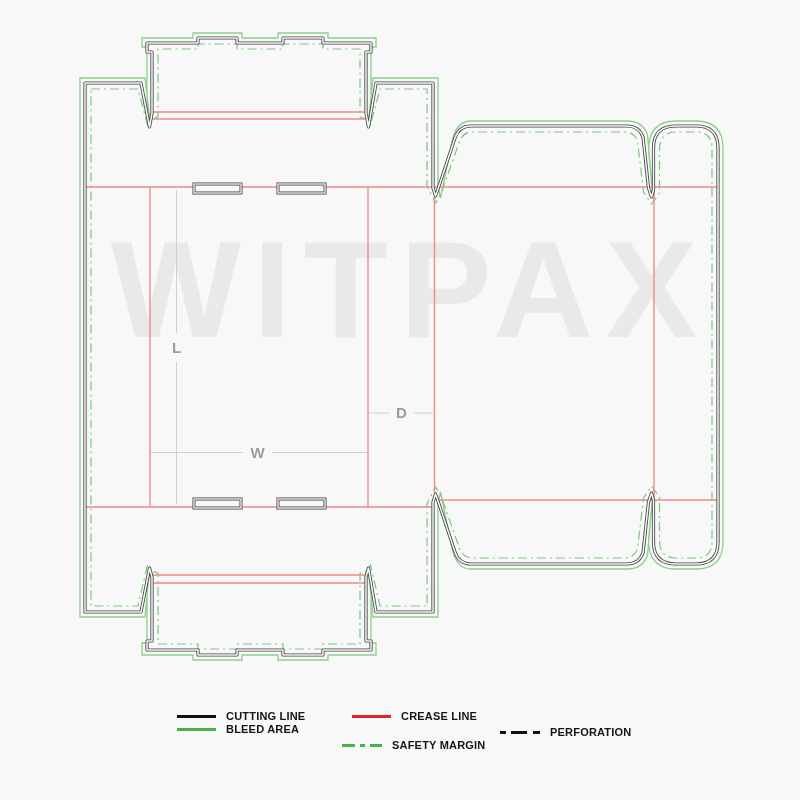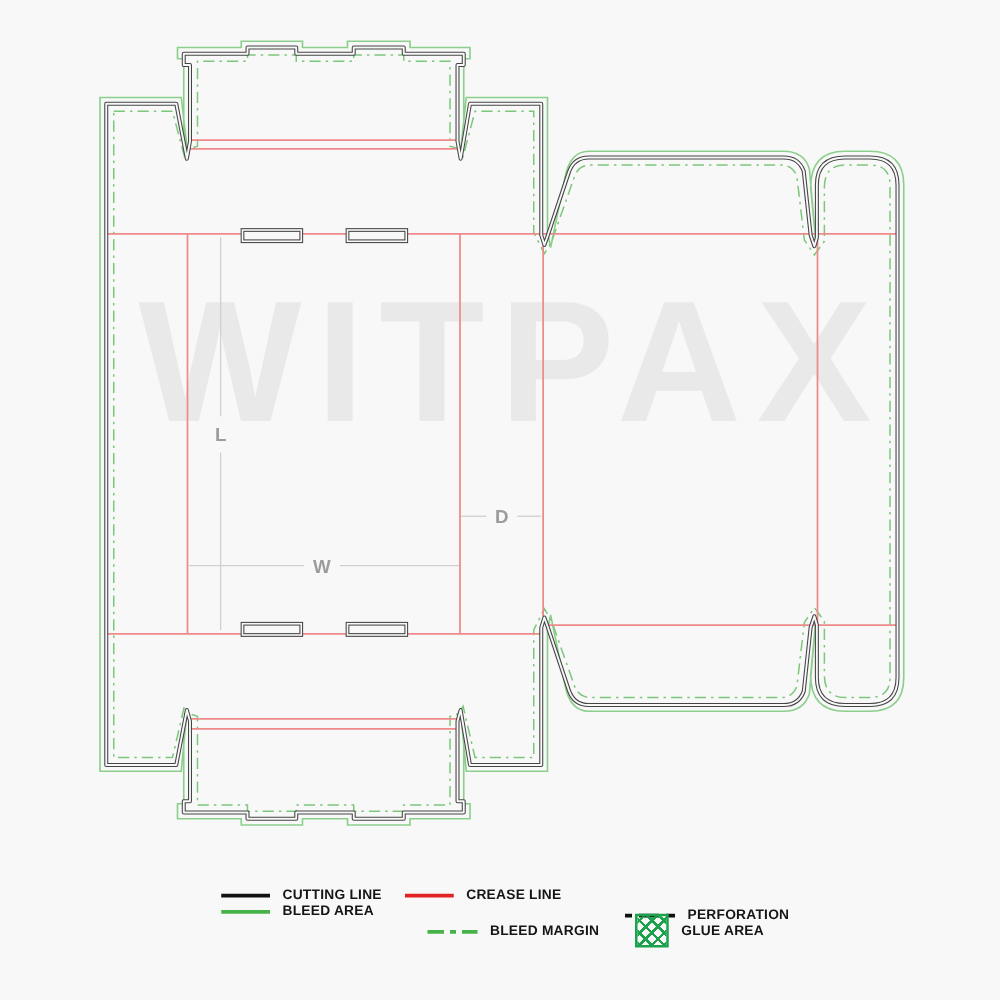--- a/index.html
+++ b/index.html
@@ -205,39 +205,35 @@
     </g>
   </svg>
 
   <div class="legend">
 
     <div class="legend-item" style="left:177px;top:708px">
       <span class="sw sw-cut"></span>
       <span class="lg-label">CUTTING LINE</span>
     </div>
 
-    <div class="legend-item" style="left:324px;top:708px">
+    <div class="legend-item" style="left:352px;top:708px">
       <span class="sw sw-crease"></span>
       <span class="lg-label">CREASE LINE</span>
     </div>
 
     <div class="legend-item" style="left:500px;top:724px">
       <span class="sw sw-perf"></span>
       <span class="lg-label">PERFORATION</span>
     </div>
 
     <div class="legend-item" style="left:177px;top:721px">
       <span class="sw sw-bleed"></span>
       <span class="lg-label">BLEED AREA</span>
     </div>
 
     <div class="legend-item" style="left:342px;top:737px">
       <span class="sw sw-safety"></span>
-      <span class="lg-label">BLEED MARGIN</span>
-    </div>
-
-    <div class="legend-item" style="left:508px;top:731px;height:27px">
-      <span class="sw sw-glue"></span>
-      <span class="lg-label">GLUE AREA</span>
-    </div>
+      <span class="lg-label">SAFETY MARGIN</span>
+    </div>
+
 
   </div>
 </div>
 
 </body></html>

